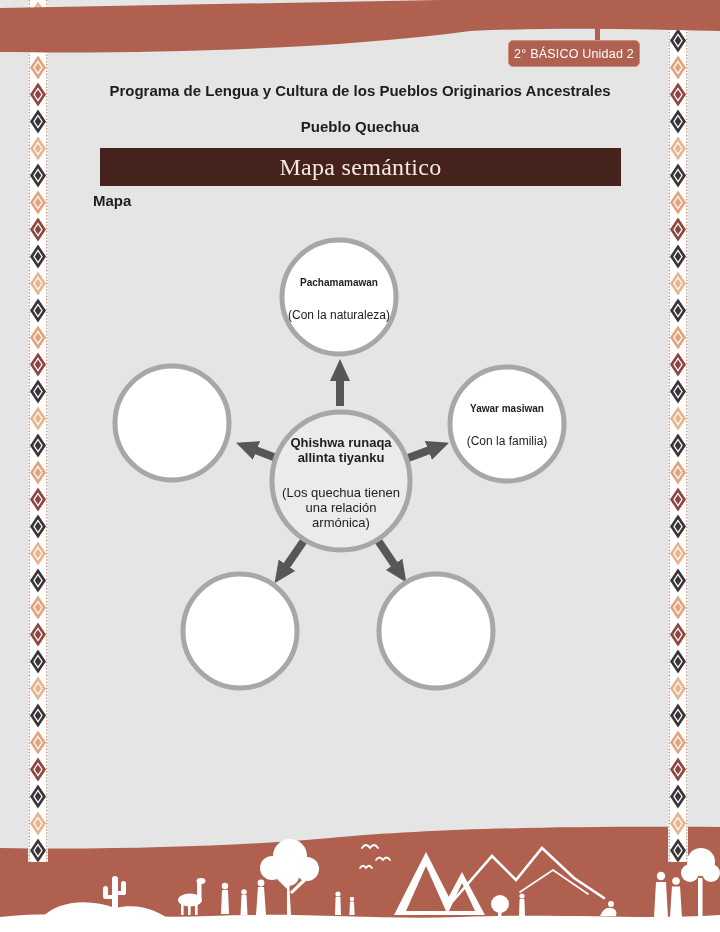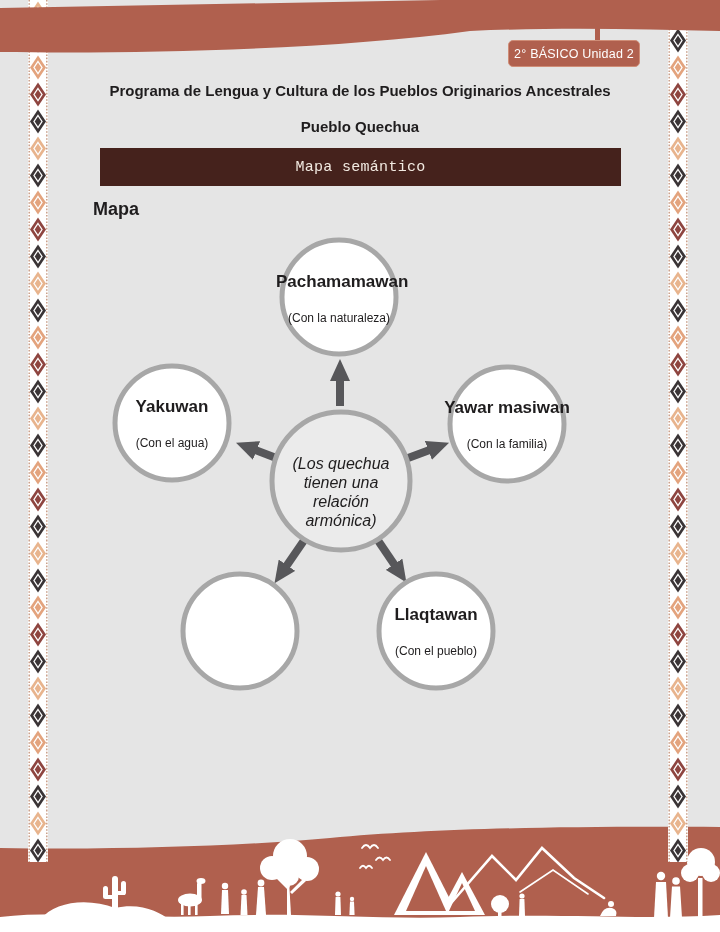--- a/index.html
+++ b/index.html
@@ -24,34 +24,34 @@
   
   .doc-header{position:absolute;left:60px;top:82px;width:600px;text-align:center;z-index:4;}
   .doc-header .line1{font-size:15px;font-weight:bold;}
   .doc-header .line2{font-size:15px;font-weight:bold;margin-top:19px;}
   
   .section-banner{
     position:absolute;left:100px;top:148px;width:521px;height:38px;z-index:4;
     background:#45221c;display:flex;align-items:center;justify-content:center;
   }
   .section-banner .title{
-    font-family:Liberation Mono, monospace;font-size:15px;color:#f2eae1;letter-spacing:.3px;
-  }
-  .map-label{position:absolute;left:93px;top:199px;font-size:18px;font-weight:bold;z-index:4;}
+    font-family:Liberation Serif, serif;font-size:24px;color:#f2eae1;letter-spacing:.3px;
+  }
+  .map-label{position:absolute;left:93px;top:192px;font-size:15px;font-weight:bold;z-index:4;}
   
   .diagram-svg{position:absolute;top:0;left:0;z-index:4;pointer-events:none;}
   .node-text{
     position:absolute;z-index:5;text-align:center;transform:translate(-50%,-50%);
     line-height:1.18;font-size:12.5px;
   }
-  .node-text .t{font-weight:bold;font-size:17px;}
+  .node-text .t{font-weight:bold;font-size:10px;}
   .node-text .s{font-size:12px;margin-top:19px;}
   .center-text{width:126px;}
   .center-text .t{font-size:13px;}
-  .center-text .s{font-size:16px;font-style:italic;}
+  .center-text .s{font-size:13px;}
   .sat{width:126px;}
 </style>
 </head>
 <body>
 
 <div class="page">
 
   <svg width="0" height="0" style="position:absolute" aria-hidden="true">
     <defs>
       <pattern id="weave" width="20" height="135" patternUnits="userSpaceOnUse">
@@ -121,38 +121,31 @@
       <circle cx="172" cy="423" r="57"></circle>
       <circle cx="507" cy="424" r="57"></circle>
       <circle cx="240" cy="631" r="57"></circle>
       <circle cx="436" cy="631" r="57"></circle>
     </g>
 
     <circle cx="341" cy="481" r="69" fill="#ebebeb" stroke="#a7a7a7" stroke-width="5"></circle>
   </svg>
 
   <div class="node-text center-text" style="left:341px;top:483px;">
+    <div class="t">Qhishwa runaqa allinta tiyanku</div>
     <div class="s">(Los quechua tienen una relación armónica)</div>
   </div>
 
   <div class="node-text sat" style="left:339px;top:299px;">
     <div class="t">Pachamamawan</div>
     <div class="s">(Con la naturaleza)</div>
   </div>
-  <div class="node-text sat" style="left:172px;top:424px;">
-    <div class="t">Yakuwan</div>
-    <div class="s">(Con el agua)</div>
-  </div>
   <div class="node-text sat" style="left:507px;top:425px;">
     <div class="t">Yawar masiwan</div>
     <div class="s">(Con la familia)</div>
-  </div>
-  <div class="node-text sat" style="left:436px;top:632px;">
-    <div class="t">Llaqtawan</div>
-    <div class="s">(Con el pueblo)</div>
   </div>
 
   <svg class="footer-band" width="720" height="112" viewBox="0 0 720 112">
 
     <path d="M0,28 C120,30 240,26 330,18 C430,9 540,6 720,7 L720,112 L0,112 Z" fill="#b0604e"></path>
 
     <g fill="#ffffff">
 
       <path d="M0,97 C60,90 130,99 210,96 C300,92 380,100 460,97 C560,93 640,100 720,95 L720,112 L0,112 Z"></path>
 

